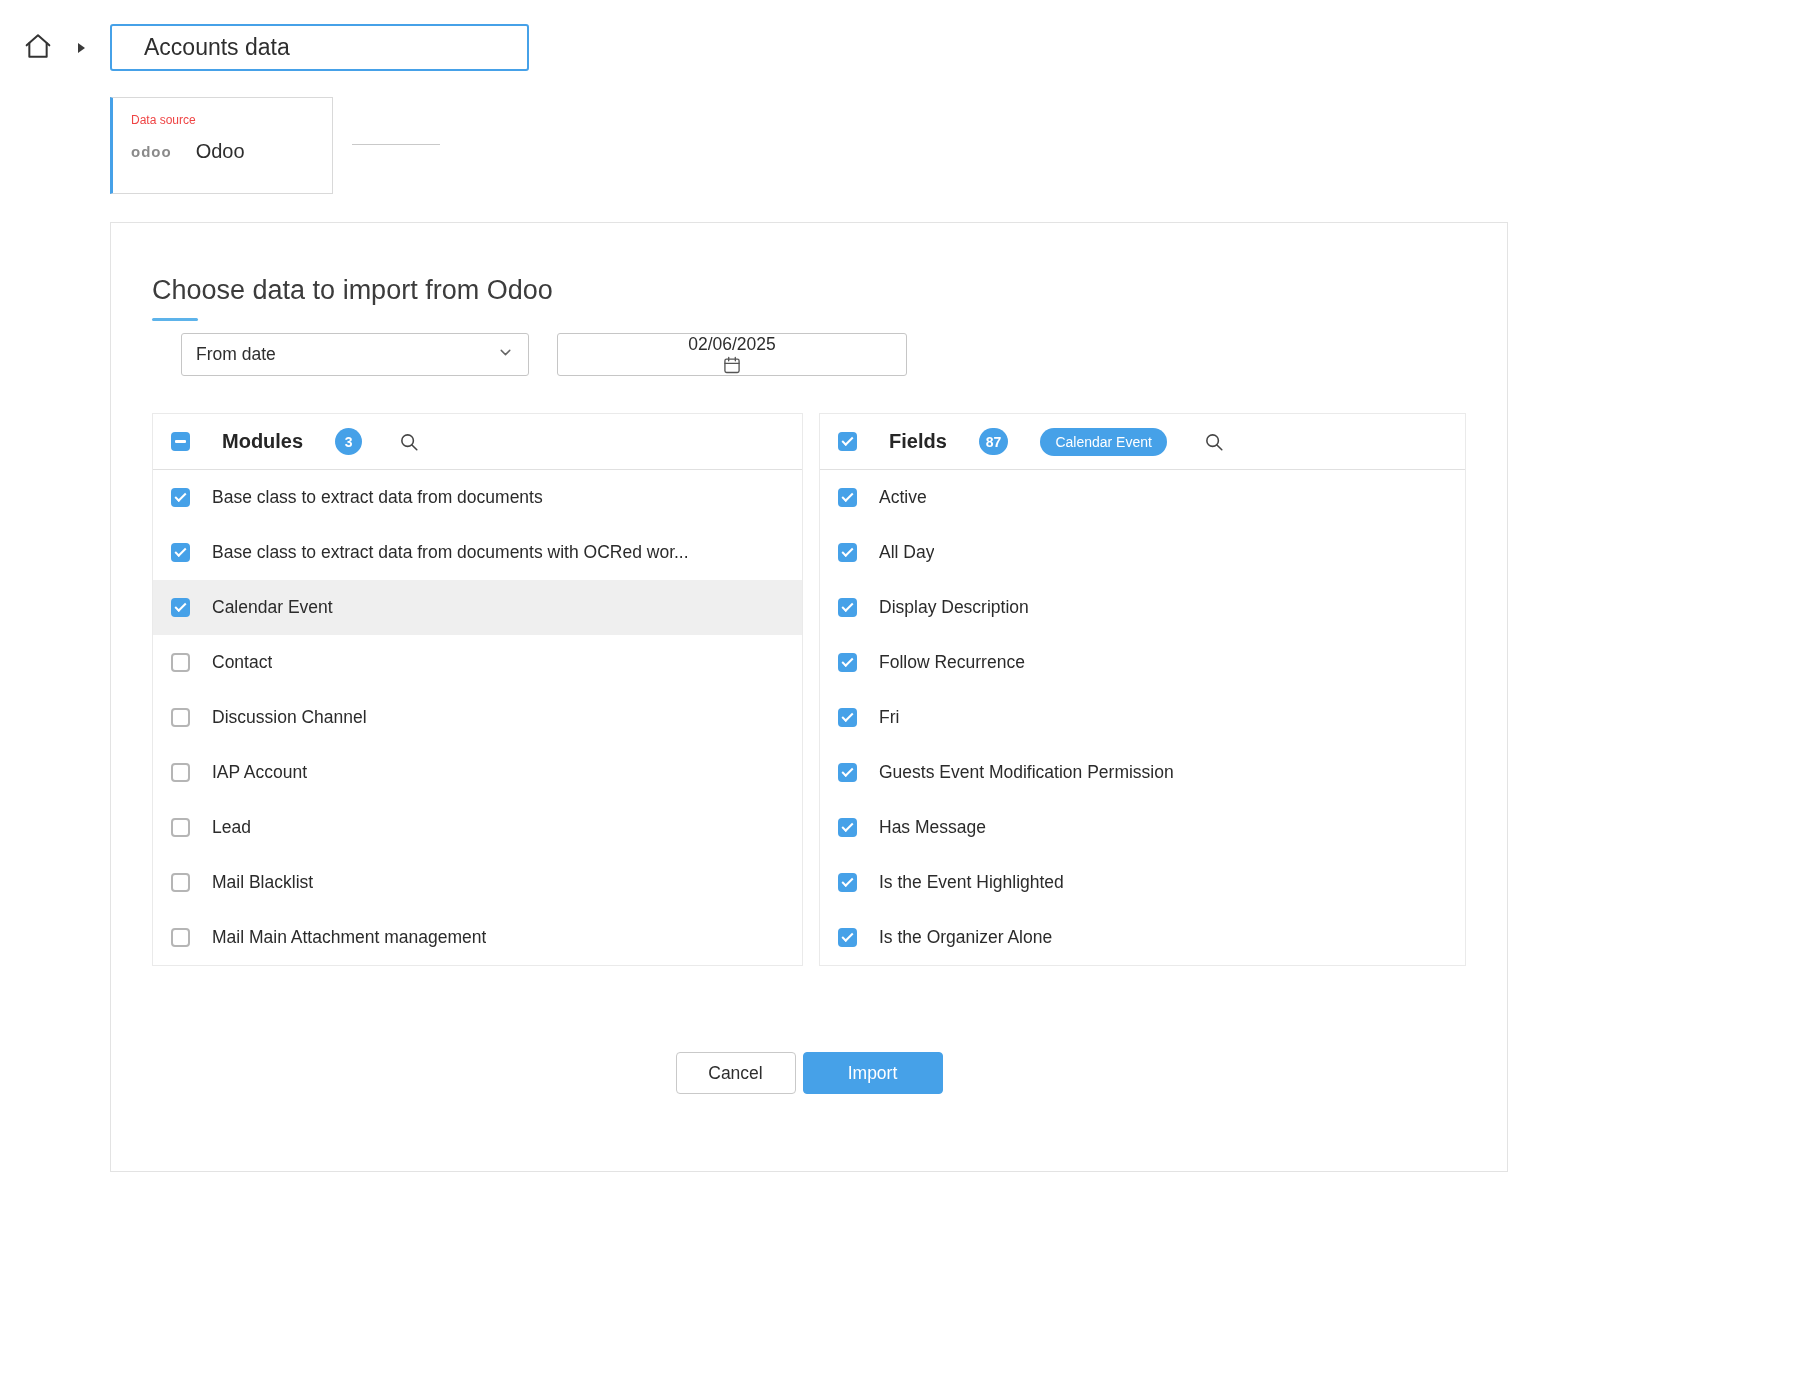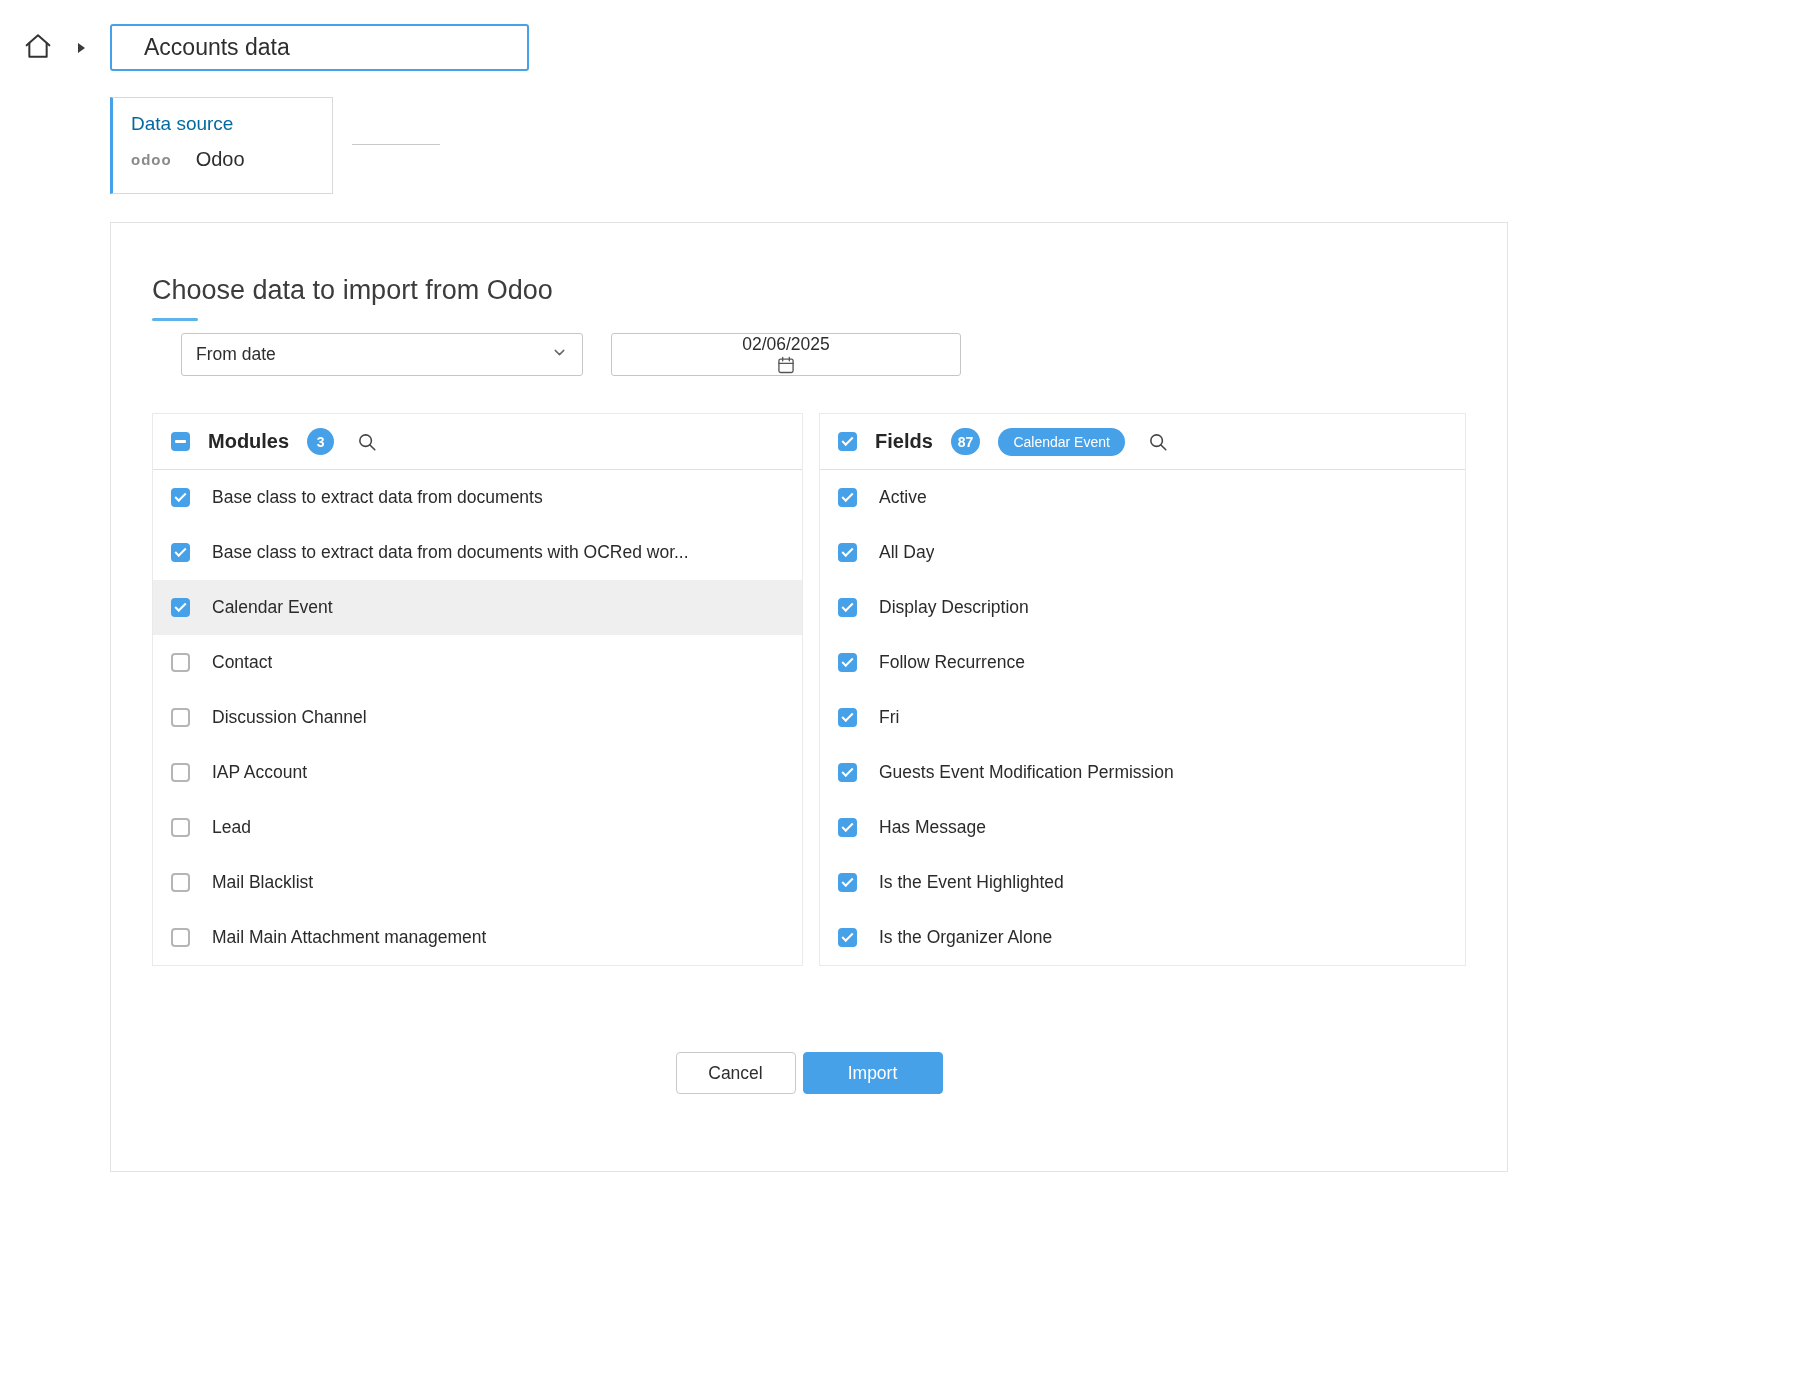--- a/index.html
+++ b/index.html
@@ -7,44 +7,44 @@
   body{ font-family:"Liberation Sans", sans-serif; background:#fff; }
   .page{ position:relative; width:1794px; height:1386px; background:#fff; overflow:hidden; }
 
   
   .home-btn{ position:absolute; left:20px; top:30px; width:36px; height:36px; display:flex; align-items:center; justify-content:center; cursor:pointer; }
   .crumb-arrow{ position:absolute; left:78px; top:43px; width:0; height:0; border-left:7px solid #3a3a3a; border-top:5px solid transparent; border-bottom:5px solid transparent; }
   .title-input{ position:absolute; left:110px; top:24px; width:419px; height:47px; border:2px solid var(--accent); border-radius:3px; font-family:"Liberation Sans",sans-serif; font-size:23px; color:#2e2e2e; padding:0 32px; outline:none; }
 
   
   .ds-card{ position:absolute; left:110px; top:97px; width:223px; height:97px; border:1px solid #d9d9d9; border-left:3px solid var(--accent); background:#fff; padding:15px 18px; }
-  .ds-label{ font-size:19px; color:#0369a1; }
+  .ds-label{ font-size:12px; color:#ef4444; }
   .ds-row{ display:flex; align-items:center; gap:24px; margin-top:13px; }
   .odoo-logo{ font-size:15px; font-weight:700; color:#8a8a8a; letter-spacing:1px; }
   .ds-name{ font-size:20px; color:#2e2e2e; }
   .tab-divider{ position:absolute; left:352px; top:144px; width:88px; height:1px; background:#c9c9c9; }
 
   
   .main-card{ position:absolute; left:110px; top:222px; width:1398px; height:950px; border:1px solid #e3e3e3; background:#fff; padding:52px 41px 0 41px; }
   .panel-title{ font-size:27px; font-weight:400; color:#3c3c3c; }
   .title-underline{ width:46px; height:3px; background:#5db3ea; margin-top:12px; border-radius:2px; }
 
   .import-label{ margin:44px 0 0 29px; font-size:18px; color:#2e2e2e; }
   .controls-row{ display:flex; gap:28px; margin:12px 0 0 29px; }
-  .select-box{ width:402px; height:43px; border:1px solid #c6c6c6; border-radius:3px; display:flex; align-items:center; justify-content:space-between; padding:0 14px 0 14px; cursor:pointer; background:#fff; }
+  .select-box{ width:348px; height:43px; border:1px solid #c6c6c6; border-radius:3px; display:flex; align-items:center; justify-content:space-between; padding:0 14px 0 14px; cursor:pointer; background:#fff; }
   .select-box .sel-text{ font-size:17.5px; color:#2e2e2e; }
   .date-box{ width:350px; height:43px; border:1px solid #c6c6c6; border-radius:3px; display:flex; align-items:center; justify-content:space-between; padding:0 14px; cursor:text; background:#fff;flex-direction:column; }
   .date-box .date-text{ font-size:17.5px; color:#2e2e2e; }
 
   
   .columns{ display:flex; gap:16px; margin-top:37px; }
   .list-panel{ border:1px solid #eaeaea; background:#fff; }
   .list-panel.modules{ width:652px; }
   .list-panel.fields{ width:648px; }
-  .list-header{ height:56px; display:flex; align-items:center; gap:18px; padding:0 18px; border-bottom:1px solid #e0e0e0; }
+  .list-header{ height:56px; display:flex; align-items:center; gap:32px; padding:0 18px; border-bottom:1px solid #e0e0e0; }
   .list-title{ font-size:20px; font-weight:700; color:#262626; }
   .count-badge{ min-width:27px; height:27px; border-radius:14px; background:var(--accent); color:#fff; font-size:14px; font-weight:700; display:flex; align-items:center; justify-content:center; padding:0 7px; }
   .context-pill{ height:28px; border-radius:14px; background:var(--accent); color:#fff; font-size:14px; display:flex; align-items:center; padding:0 15px; }
   .search-btn{ display:flex; align-items:center; cursor:pointer; margin-left:4px; }
 
   .list-row{ height:55px; display:flex; align-items:center; gap:22px; padding:0 18px; cursor:pointer; }
   .list-row.selected{ background:#efefef; }
   .row-label{ font-size:17.5px; color:#2b2b2b; white-space:nowrap; overflow:hidden; text-overflow:ellipsis; }
 
   

